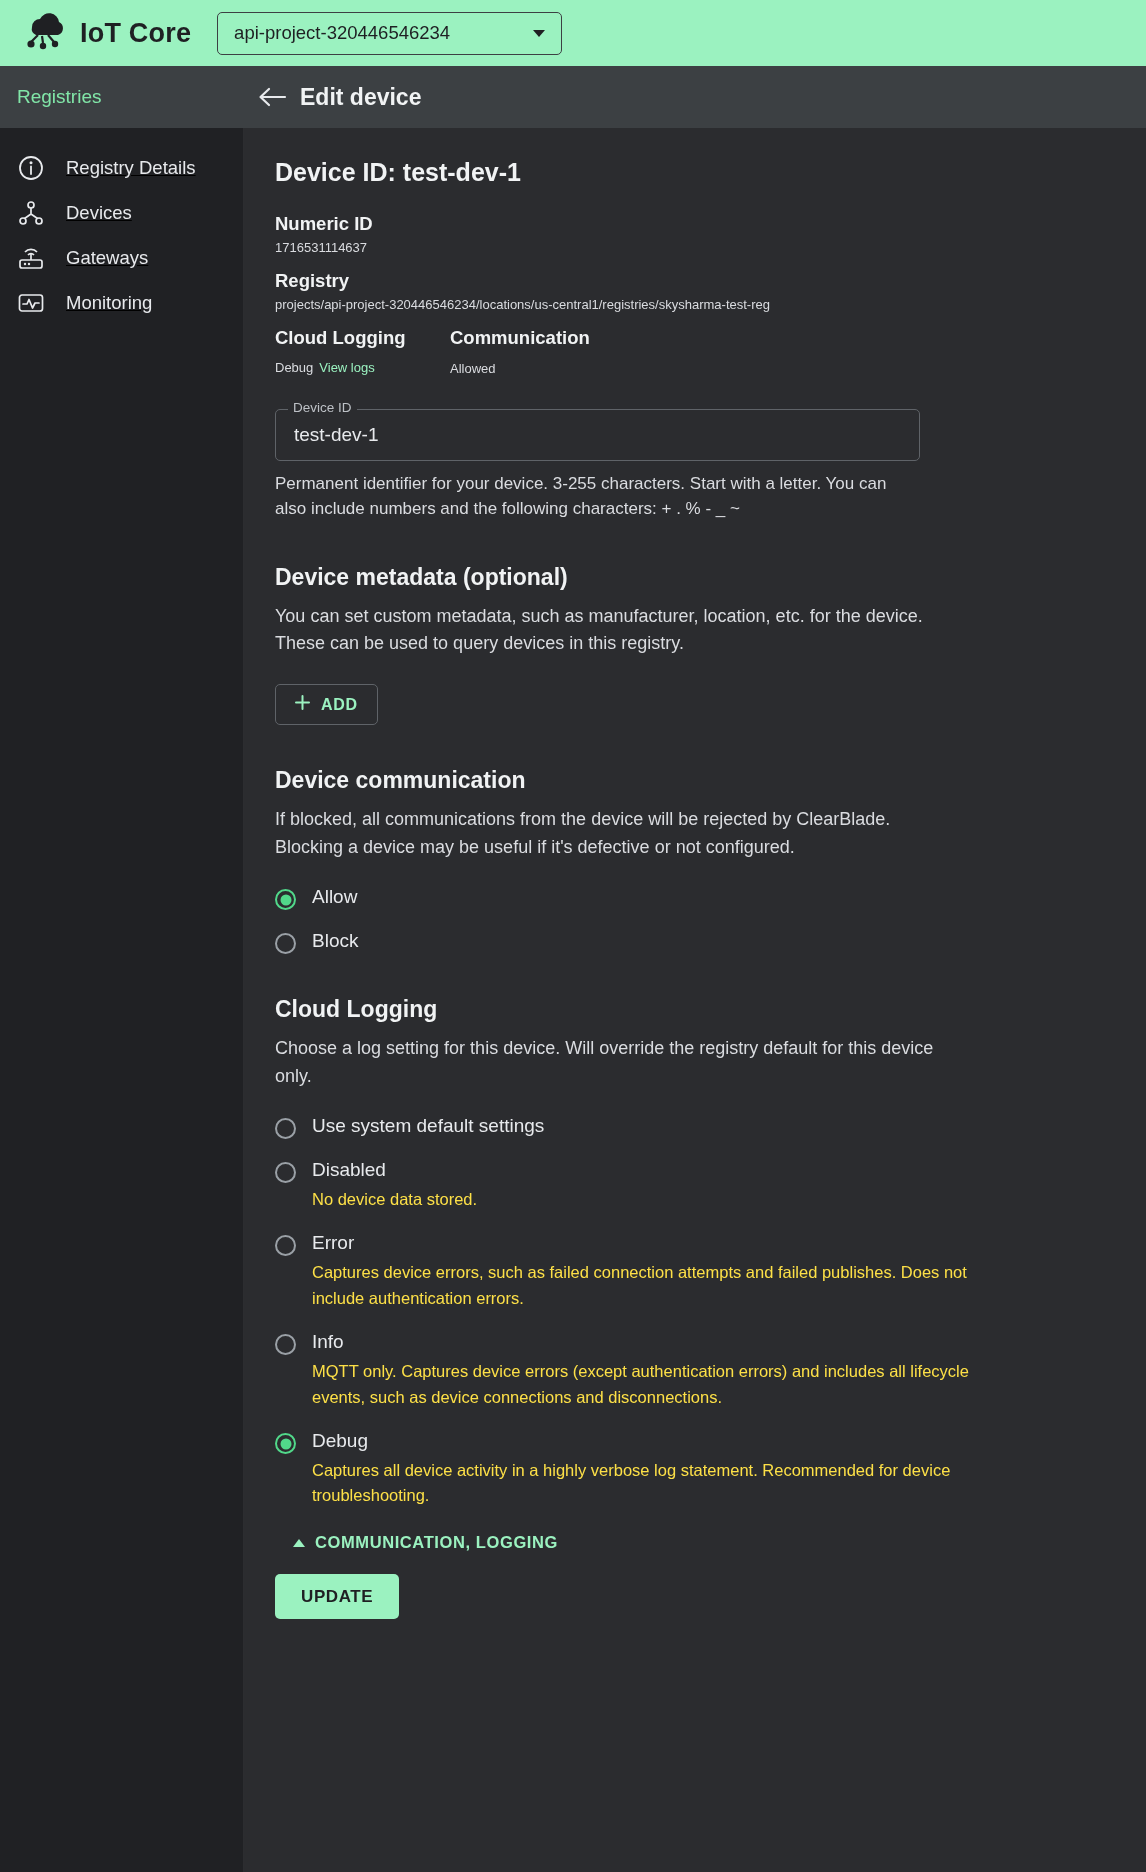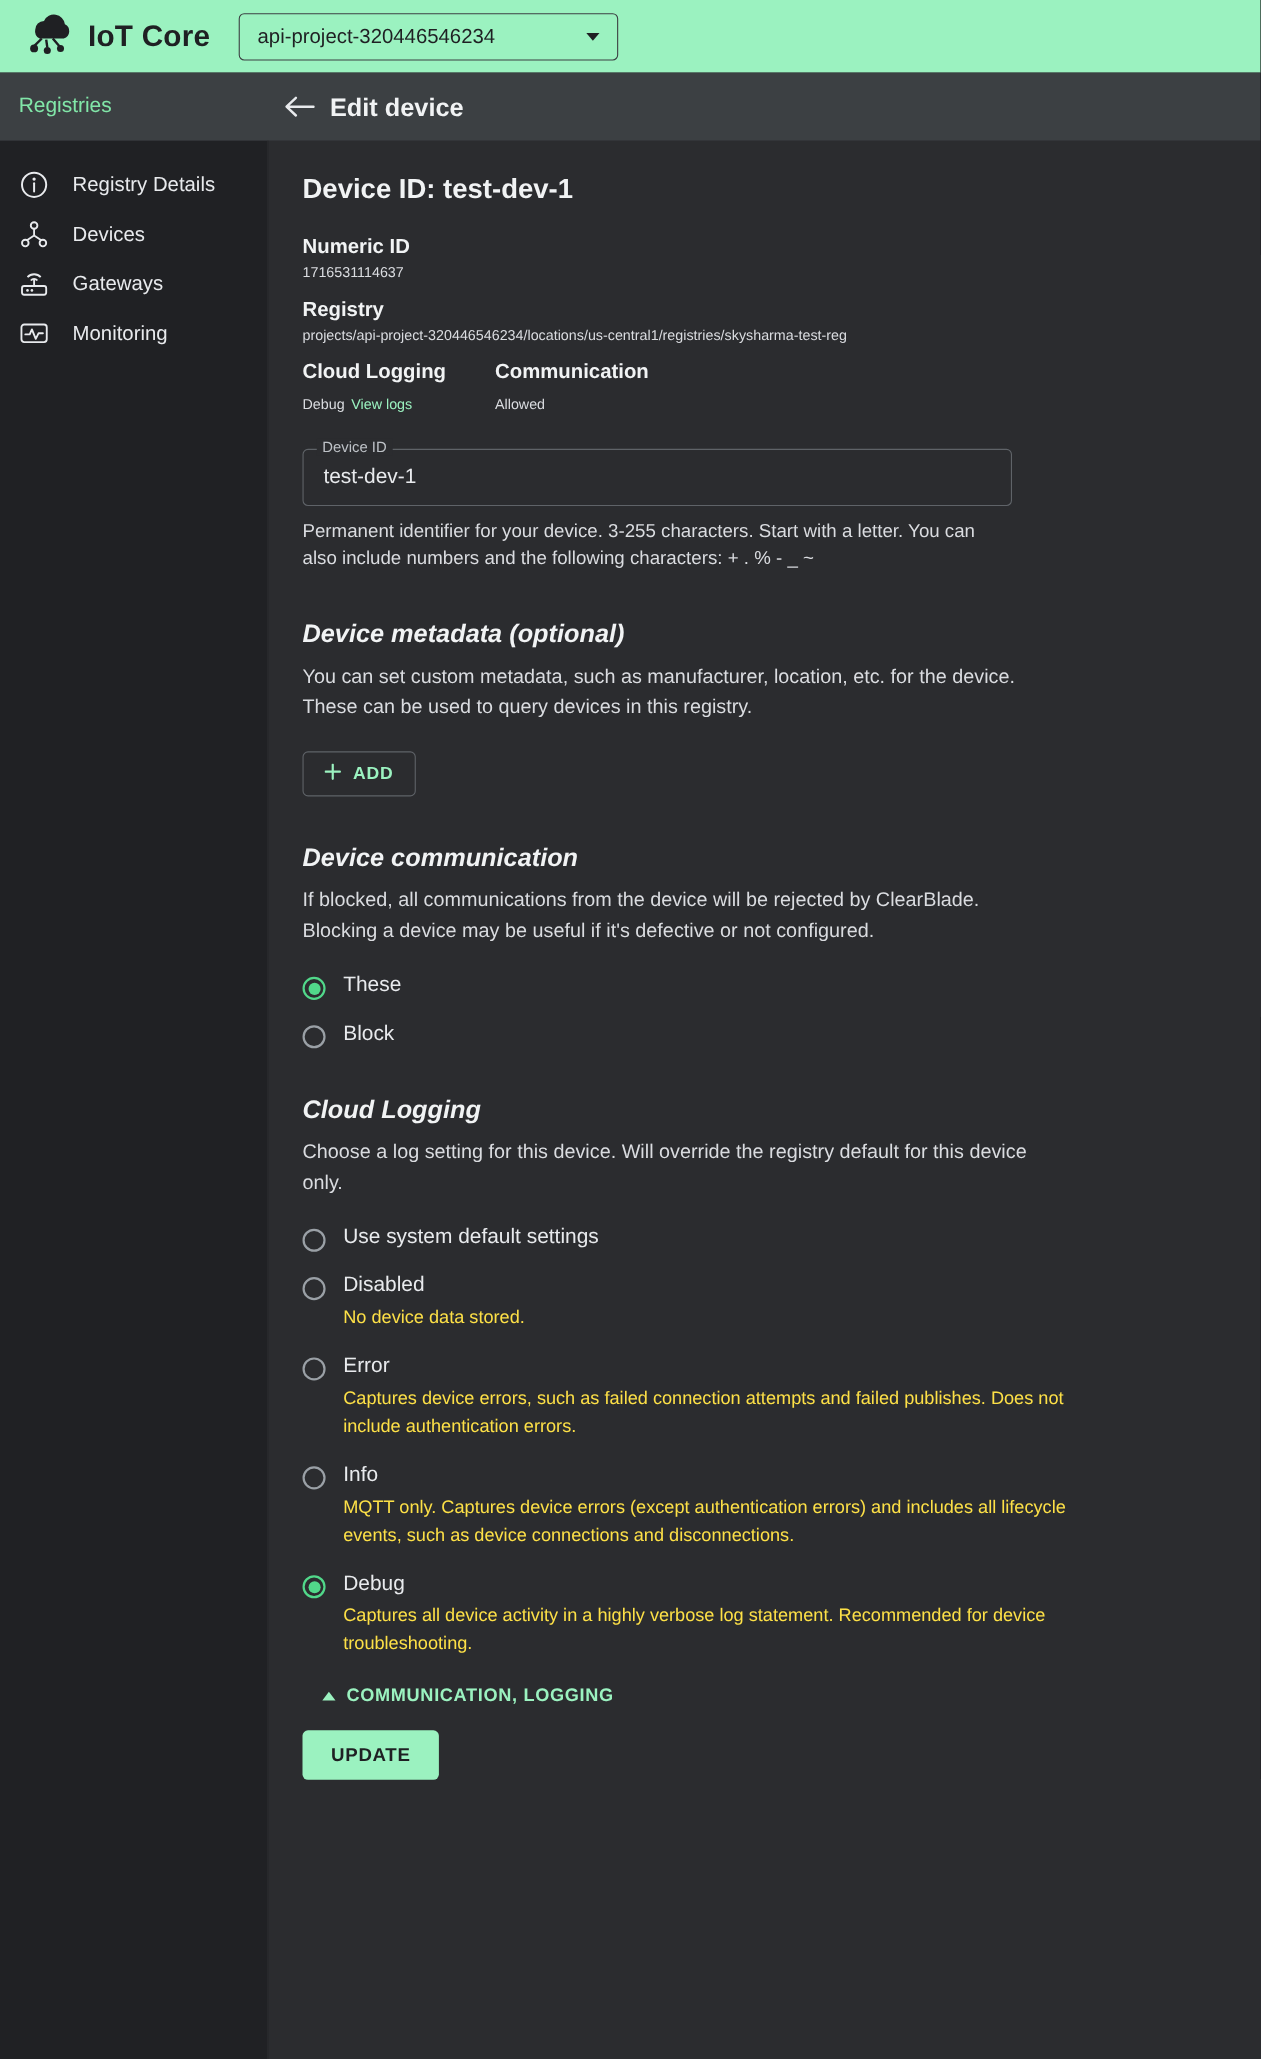--- a/index.html
+++ b/index.html
@@ -79,20 +79,21 @@
   }
 
   
   .layout { display: flex; align-items: stretch; min-height: 1744px; }
   .sidebar {
     width: 244px;
     flex: 0 0 244px;
     background: #202124;
     border-right: 1px solid #2c2d30;
     padding-top: 17px;
+    text-decoration: underline;
   }
   .side-item {
     display: flex; align-items: center; gap: 20px;
     height: 45px;
     padding-left: 16px;
     color: #e8eaed;
     font-size: 18.5px;
     cursor: pointer;
   }
   .side-ico { width: 30px; height: 30px; flex: 0 0 30px; display: flex; align-items: center; justify-content: center; }
@@ -166,21 +167,20 @@
     line-height: 1.5;
     max-width: 640px;
     margin: 6px 0 0 0;
   }
 
   h2.section {
     font-size: 23px;
     font-weight: bold;
     color: #f1f3f4;
     margin: 42px 0 12px 0;
-    font-style: italic;
   }
   p.section-desc {
     font-size: 18px;
     color: #dadce0;
     line-height: 1.55;
     margin: 0;
     max-width: 660px;
   }
 
   .add-btn {
@@ -412,21 +412,21 @@
     </button>
 
     
     <h2 class="section">Device communication</h2>
     <p class="section-desc">If blocked, all communications from the device will be rejected by ClearBlade. Blocking a device may be useful if it's defective or not configured.</p>
 
     <div class="radio-group">
       <div class="radio-row">
         <span class="radio checked"></span>
         <div>
-          <div class="radio-main">These</div>
+          <div class="radio-main">Allow</div>
         </div>
       </div>
       <div class="radio-row">
         <span class="radio"></span>
         <div>
           <div class="radio-main">Block</div>
         </div>
       </div>
     </div>
 

